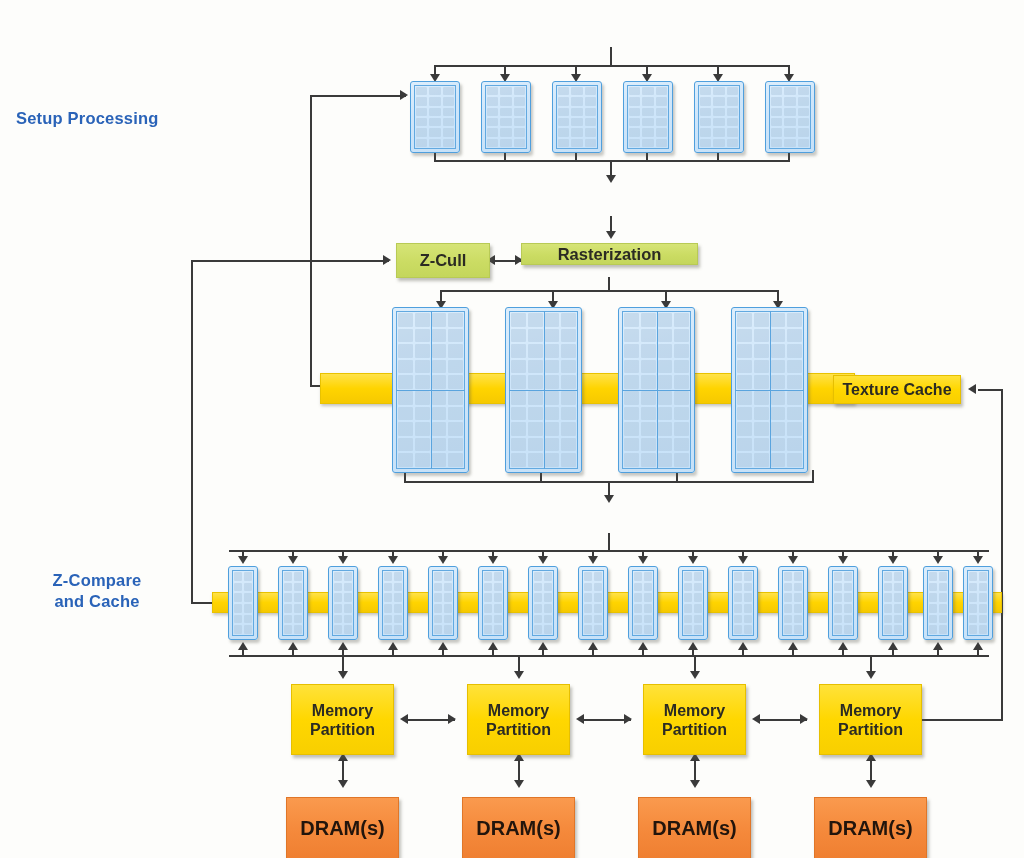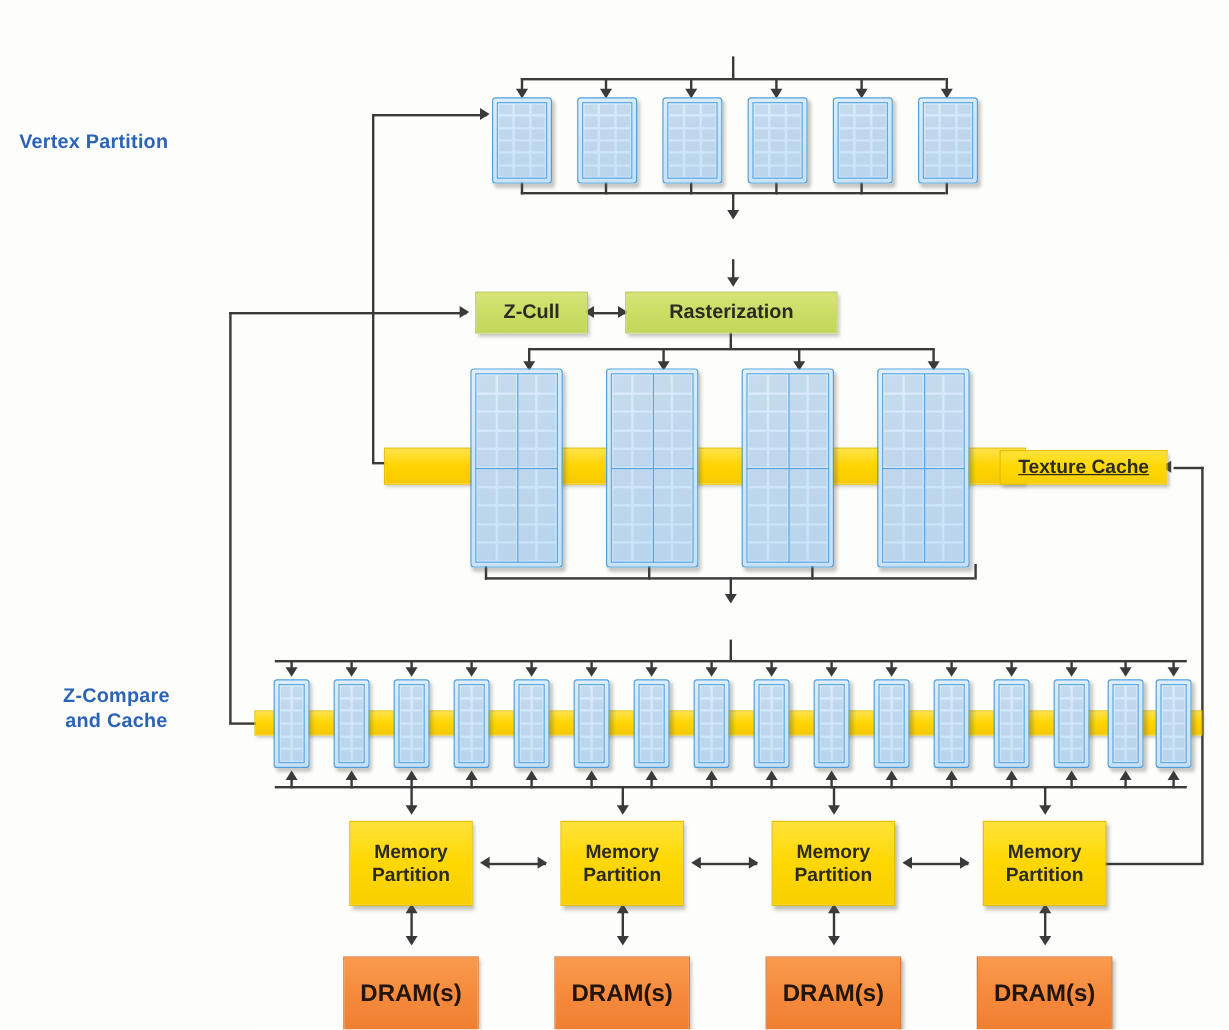--- a/index.html
+++ b/index.html
@@ -217,21 +217,21 @@
     <div class="ln h" style="left:191px; top:260px; width:198px;"></div>
     <div class="arw right" style="left:383px; top:255px;"></div>
     <div class="ln h" style="left:191px; top:602px; width:33px;"></div>
 
     <div class="ln v" style="left:1001px; top:389px; height:331px;"></div>
     <div class="ln h" style="left:913px; top:719px; width:90px;"></div>
     <div class="ln h" style="left:978px; top:389px; width:25px;"></div>
     <div class="arw left" style="left:968px; top:384px;"></div>
   </div>
 
-  <div class="sect-label" style="left:16px; top:108px; width:200px; text-align:left;">Vertex Partition</div>
+  <div class="sect-label" style="left:16px; top:108px; width:200px; text-align:left;">Setup Processing</div>
 
 
   <div class="sect-label" style="left:22px; top:570px; width:150px; text-align:center;">Z-Compare
 and Cache</div>
 
 
   <div class="unit" style="left:410px; top:81px; width:50px; height:72px;">
     <div class="inner"></div>
     <div class="cells" style="grid-template-columns:repeat(3,1fr); grid-template-rows:repeat(6,1fr);">
       <i></i>
@@ -365,21 +365,21 @@
         <i></i>
         <i></i>
         <i></i>
         <i></i>
         <i></i>
     </div>
   </div>
 
 
   <div class="greenbox" style="left:396px; top:243px; width:94px; height:35px;">Z-Cull</div>
-  <div class="greenbox" style="left:521px; top:243px; width:177px; height:35px;">Rasterization</div>
+  <div class="greenbox" style="left:521px; top:243px; width:177px; height:22px;">Rasterization</div>
 
   <div class="ybar" style="left:320px; top:373px; width:535px; height:31px;"></div>
 
   <div class="unit" style="left:392px; top:307px; width:77px; height:166px;">
     <div class="inner"></div>
     <div class="cells" style="grid-template-columns:repeat(4,1fr); grid-template-rows:repeat(10,1fr);">
       <i></i>
         <i></i>
         <i></i>
         <i></i>
@@ -558,21 +558,21 @@
         <i></i>
         <i></i>
         <i></i>
         <i></i>
         <i></i>
     </div>
     <div class="vsplit"></div>
     <div class="hsplit"></div>
   </div>
 
-  <div class="yellowbox" style="left:833px; top:375px; width:140px; height:29px; font-size:16px;text-decoration:underline;">Texture Cache</div>
+  <div class="yellowbox" style="left:833px; top:375px; width:128px; height:29px; font-size:16px;">Texture Cache</div>
 
 
   <div class="ybar" style="left:212px; top:592px; width:790px; height:21px;"></div>
 
   <div class="unit" style="left:228px; top:566px; width:30px; height:74px;">
     <div class="inner"></div>
     <div class="cells" style="grid-template-columns:repeat(2,1fr); grid-template-rows:repeat(6,1fr);">
       <i></i>
         <i></i>
         <i></i>

